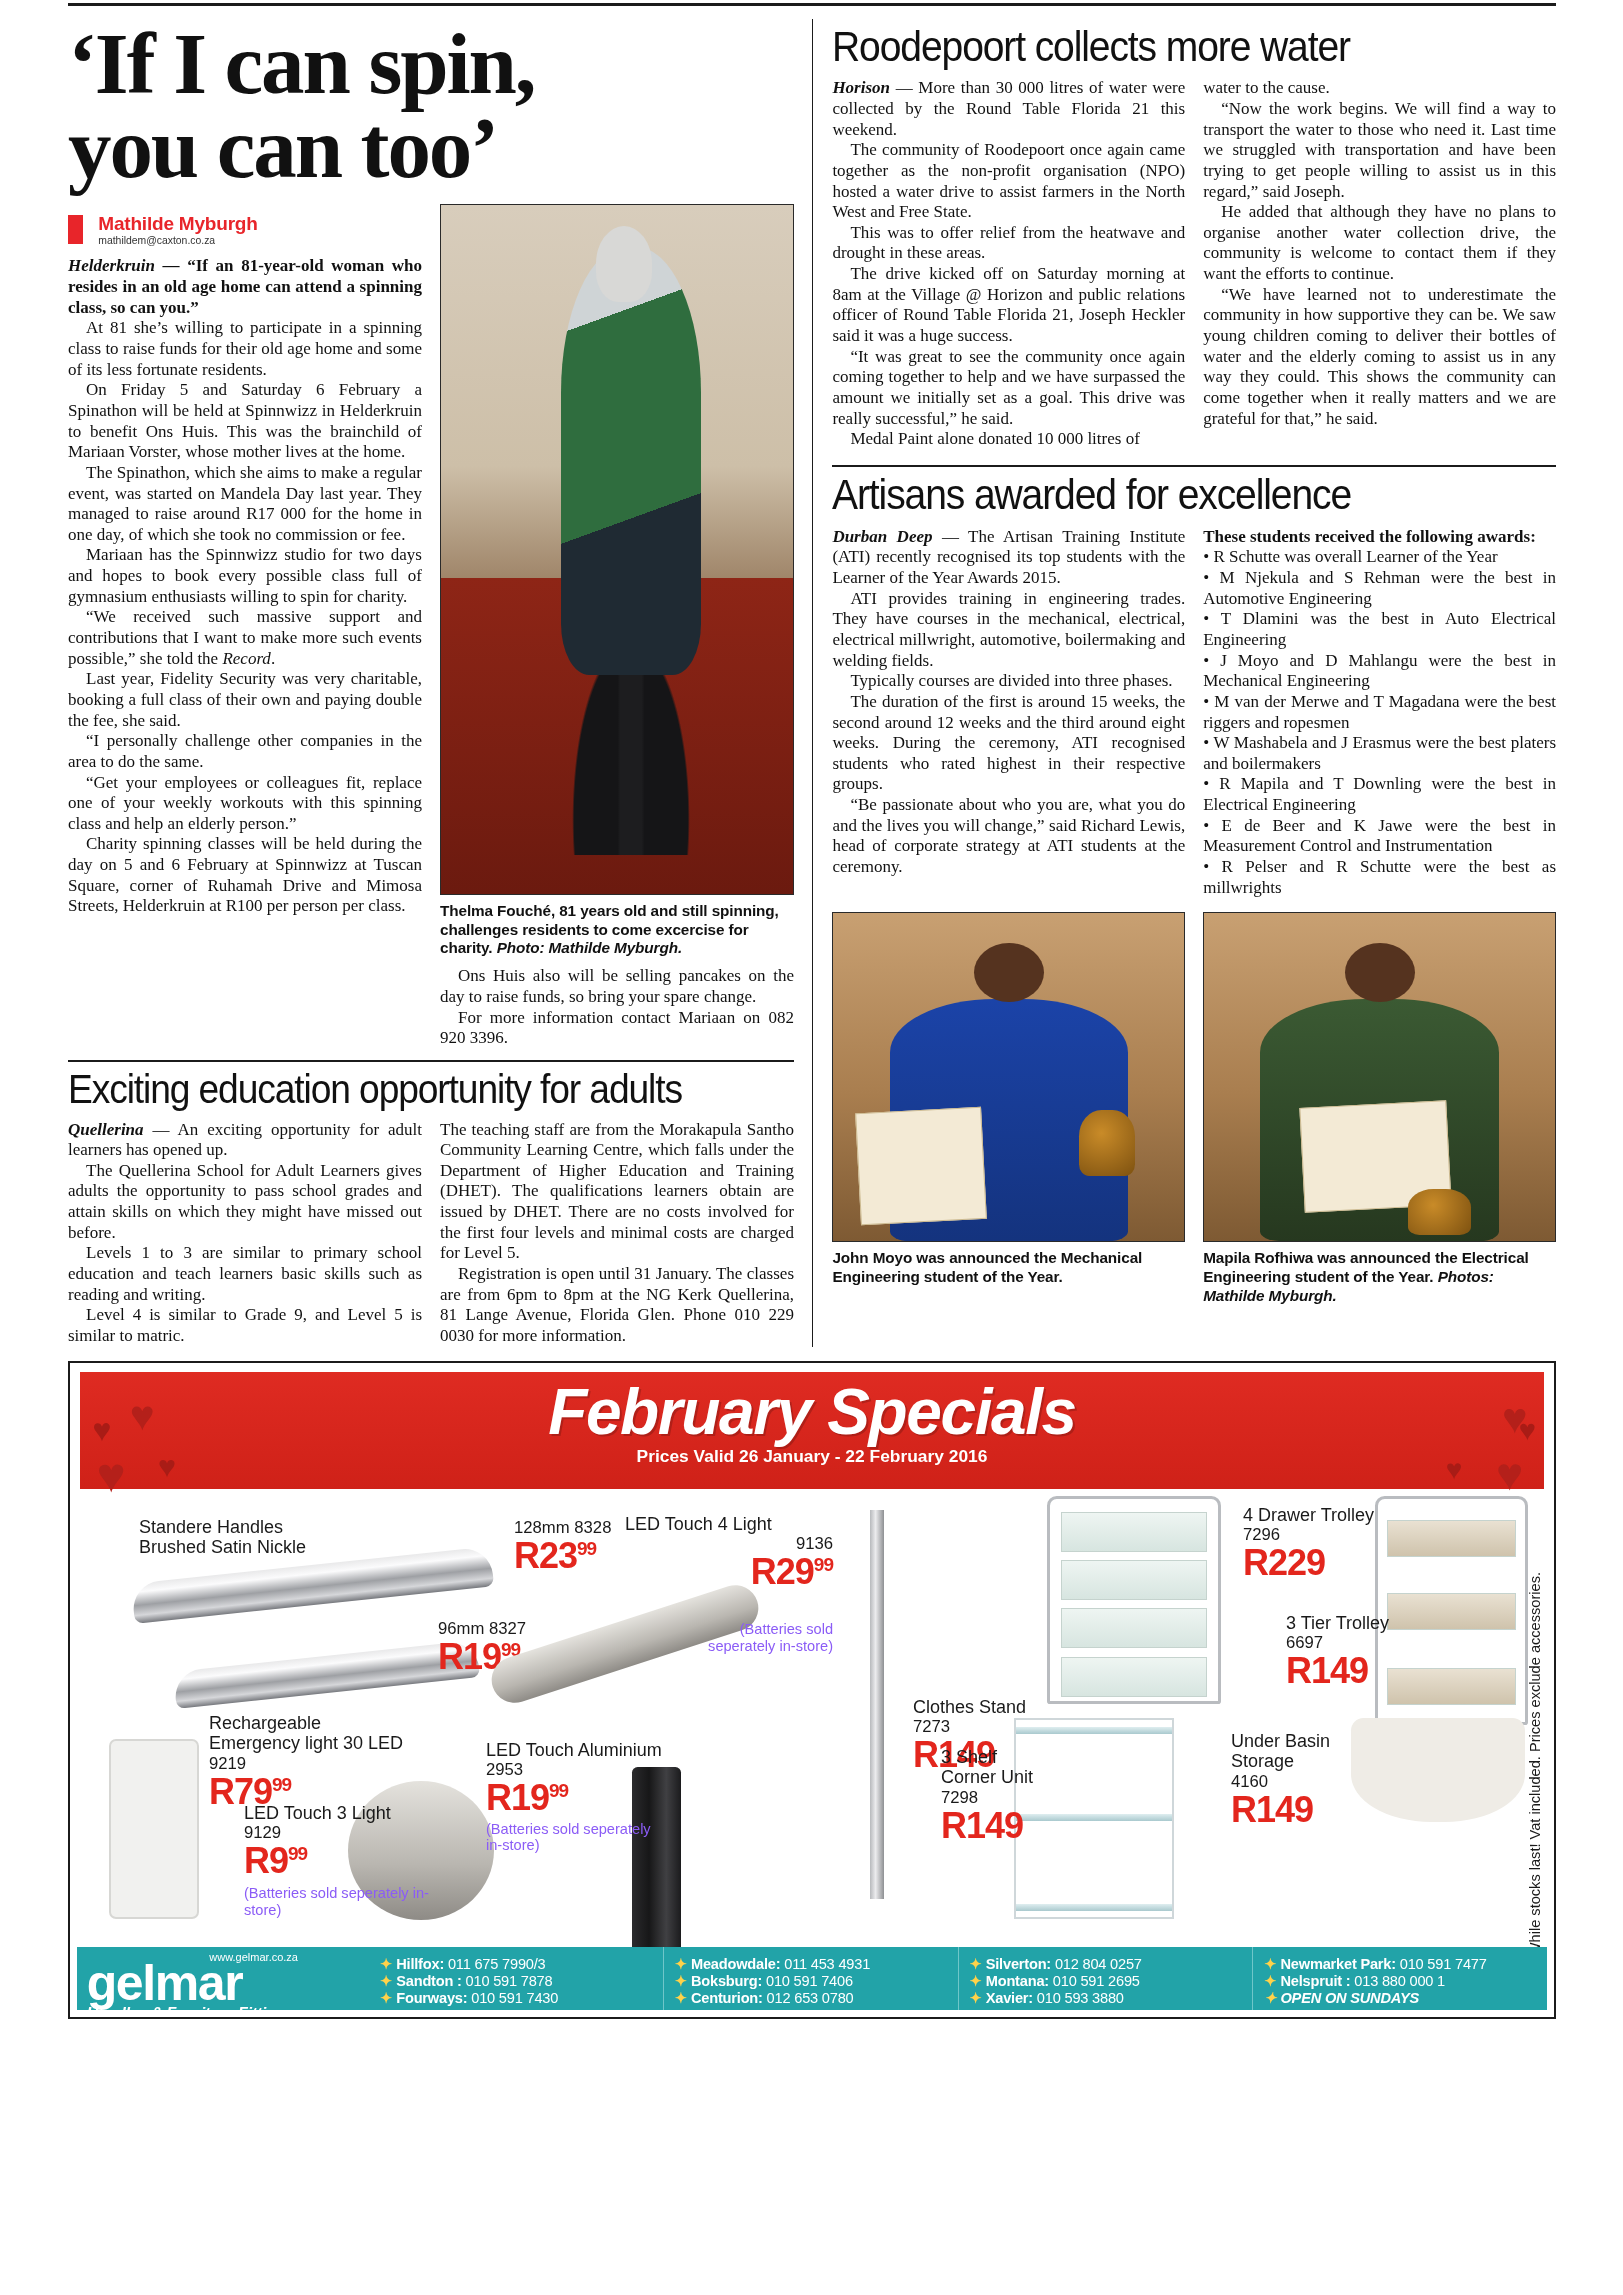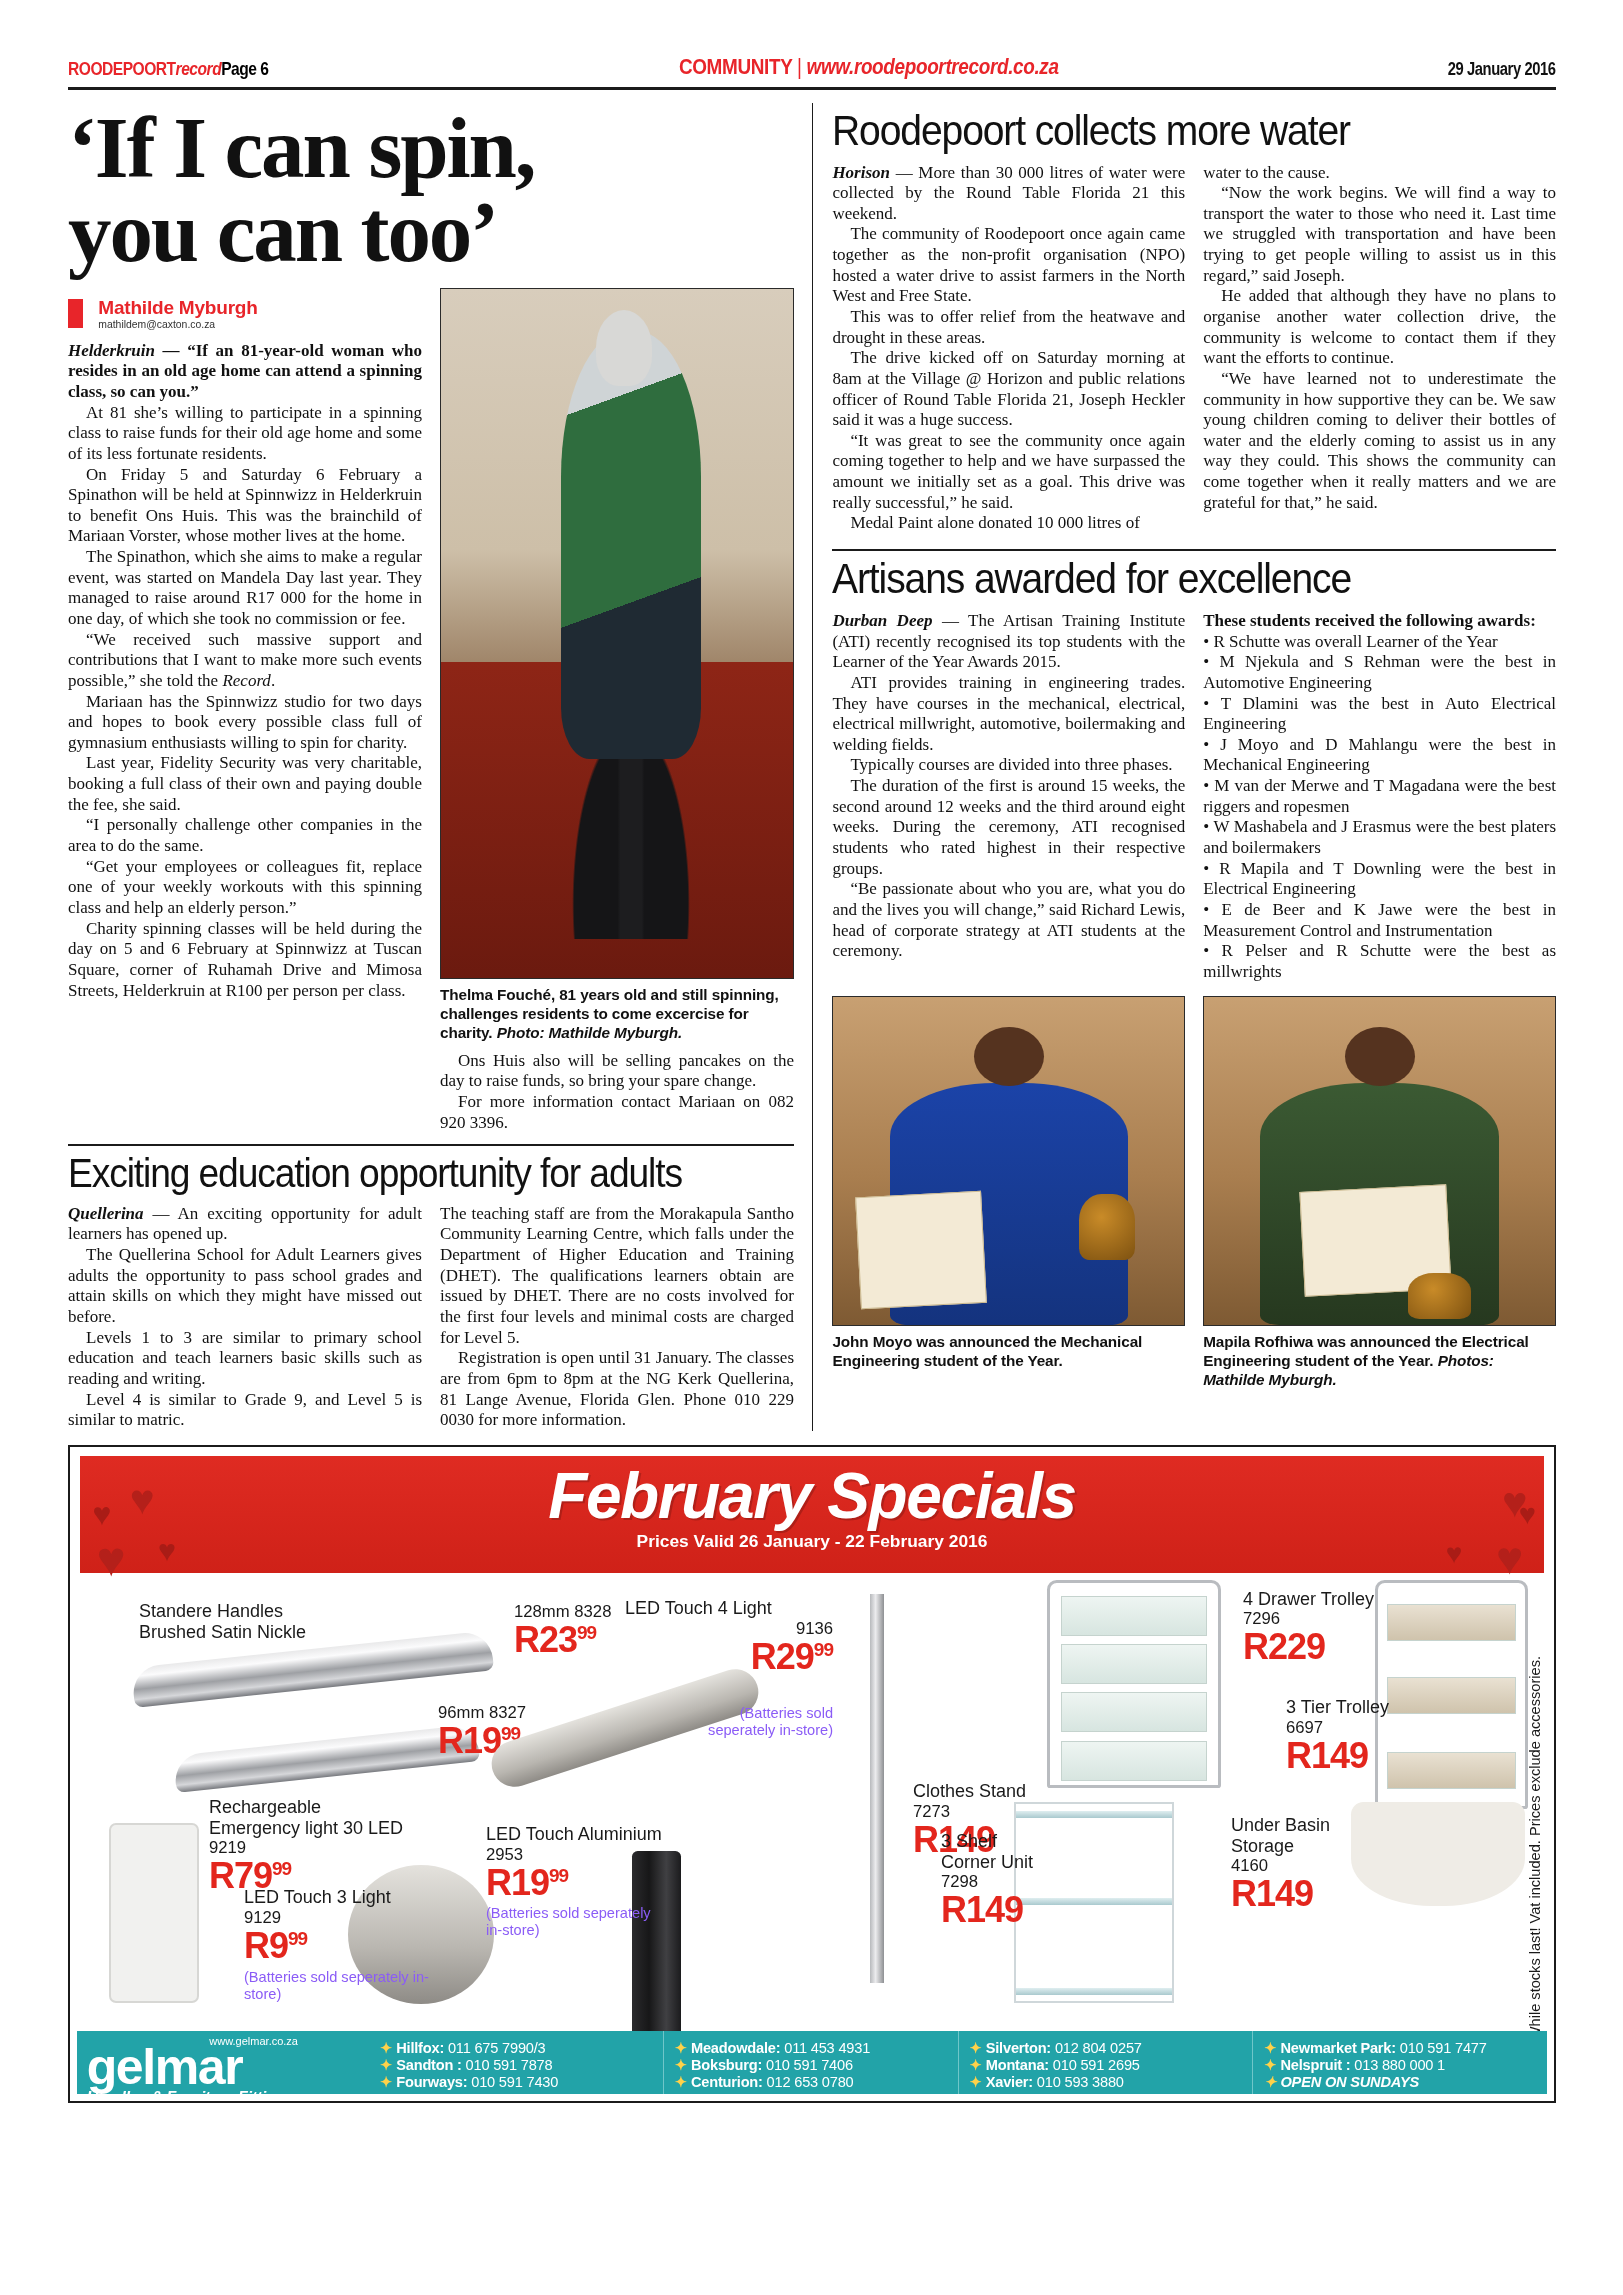--- a/index.html
+++ b/index.html
@@ -173,31 +173,20 @@
   .img-shelf .sh { position:absolute; left:0; right:0; height:7px;
      background:linear-gradient(#dfeef0,#a9c9ce); }
   .img-towelpole { position:absolute;
      background:linear-gradient(90deg,#b7b9bc,#ececee 40%,#8e9093); }
 </style>
 </head>
 <body>
 
 <div class="page">
 
-  <div class="masthead">
-    <div class="mh-left">
-      <span class="red">ROODEPOORT</span><span class="red-it">record</span><span class="pg">Page 6</span>
-    </div>
-    <div class="mh-center">
-      <span>COMMUNITY</span>
-      <span class="sep">|</span>
-      <span class="url">www.roodepoortrecord.co.za</span>
-    </div>
-    <div class="mh-right">29 January 2016</div>
-  </div>
   <div class="rule-top"></div>
 
   <div class="content">
 
     <div class="col-left">
 
       <h1 class="bighead">
         <span>‘If I can spin,</span><br>
         <span>you can too’</span>
       </h1>
@@ -210,22 +199,22 @@
             <div class="names">
               <div class="nm">Mathilde Myburgh</div>
               <div class="em">mathildem@caxton.co.za</div>
             </div>
           </div>
 
           <p class="body first"><i class="lead-strong">Helderkruin</i><b> — “If an 81-year-old woman who resides in an old age home can attend a spinning class, so can you.”</b></p>
           <p class="body">At 81 she’s willing to participate in a spinning class to raise funds for their old age home and some of its less fortunate residents.</p>
           <p class="body">On Friday 5 and Saturday 6 February a Spinathon will be held at Spinnwizz in Helderkruin to benefit Ons Huis. This was the brainchild of Mariaan Vorster, whose mother lives at the home.</p>
           <p class="body">The Spinathon, which she aims to make a regular event, was started on Mandela Day last year. They managed to raise around R17 000 for the home in one day, of which she took no commission or fee.</p>
+          <p class="body">Mariaan has the Spinnwizz studio for two days and hopes to book every possible class full of gymnasium enthusiasts willing to spin for charity.</p>
           <p class="body"><span>“We received such massive support and contributions that I want to make more such events possible,” she told the </span><i>Record</i><span>.</span></p>
-          <p class="body">Mariaan has the Spinnwizz studio for two days and hopes to book every possible class full of gymnasium enthusiasts willing to spin for charity.</p>
           <p class="body">Last year, Fidelity Security was very charitable, booking a full class of their own and paying double the fee, she said.</p>
           <p class="body">“I personally challenge other companies in the area to do the same.</p>
           <p class="body">“Get your employees or colleagues fit, replace one of your weekly workouts with this spinning class and help an elderly person.”</p>
           <p class="body">Charity spinning classes will be held during the day on 5 and 6 February at Spinnwizz at Tuscan Square, corner of Ruhamah Drive and Mimosa Streets, Helderkruin at R100 per person per class.</p>
         </div>
 
         <div class="tcol">
           <div class="photo" style="height:691px;margin-top:2.8px;">
             <div class="ph-spin">
               <div class="wall"></div>

